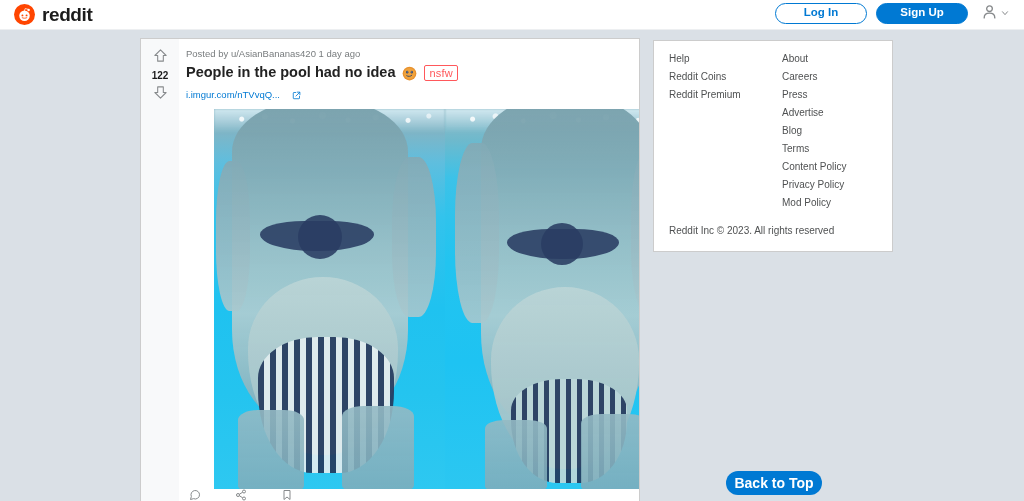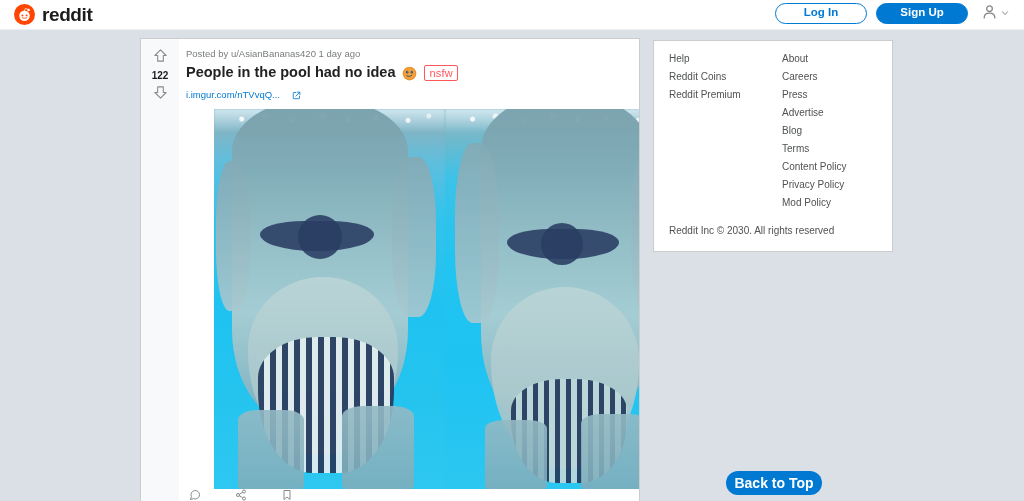--- a/index.html
+++ b/index.html
@@ -447,16 +447,16 @@
       <a class="footer-link">Press</a>
       <a class="footer-link">Advertise</a>
       <a class="footer-link">Blog</a>
       <a class="footer-link">Terms</a>
       <a class="footer-link">Content Policy</a>
       <a class="footer-link">Privacy Policy</a>
       <a class="footer-link">Mod Policy</a>
     </div>
   </div>
 
-  <div class="footer-copy">Reddit Inc © 2030. All rights reserved</div>
+  <div class="footer-copy">Reddit Inc © 2023. All rights reserved</div>
 </div>
 
 <div class="back-to-top">Back to Top</div>
 
 </body></html>

